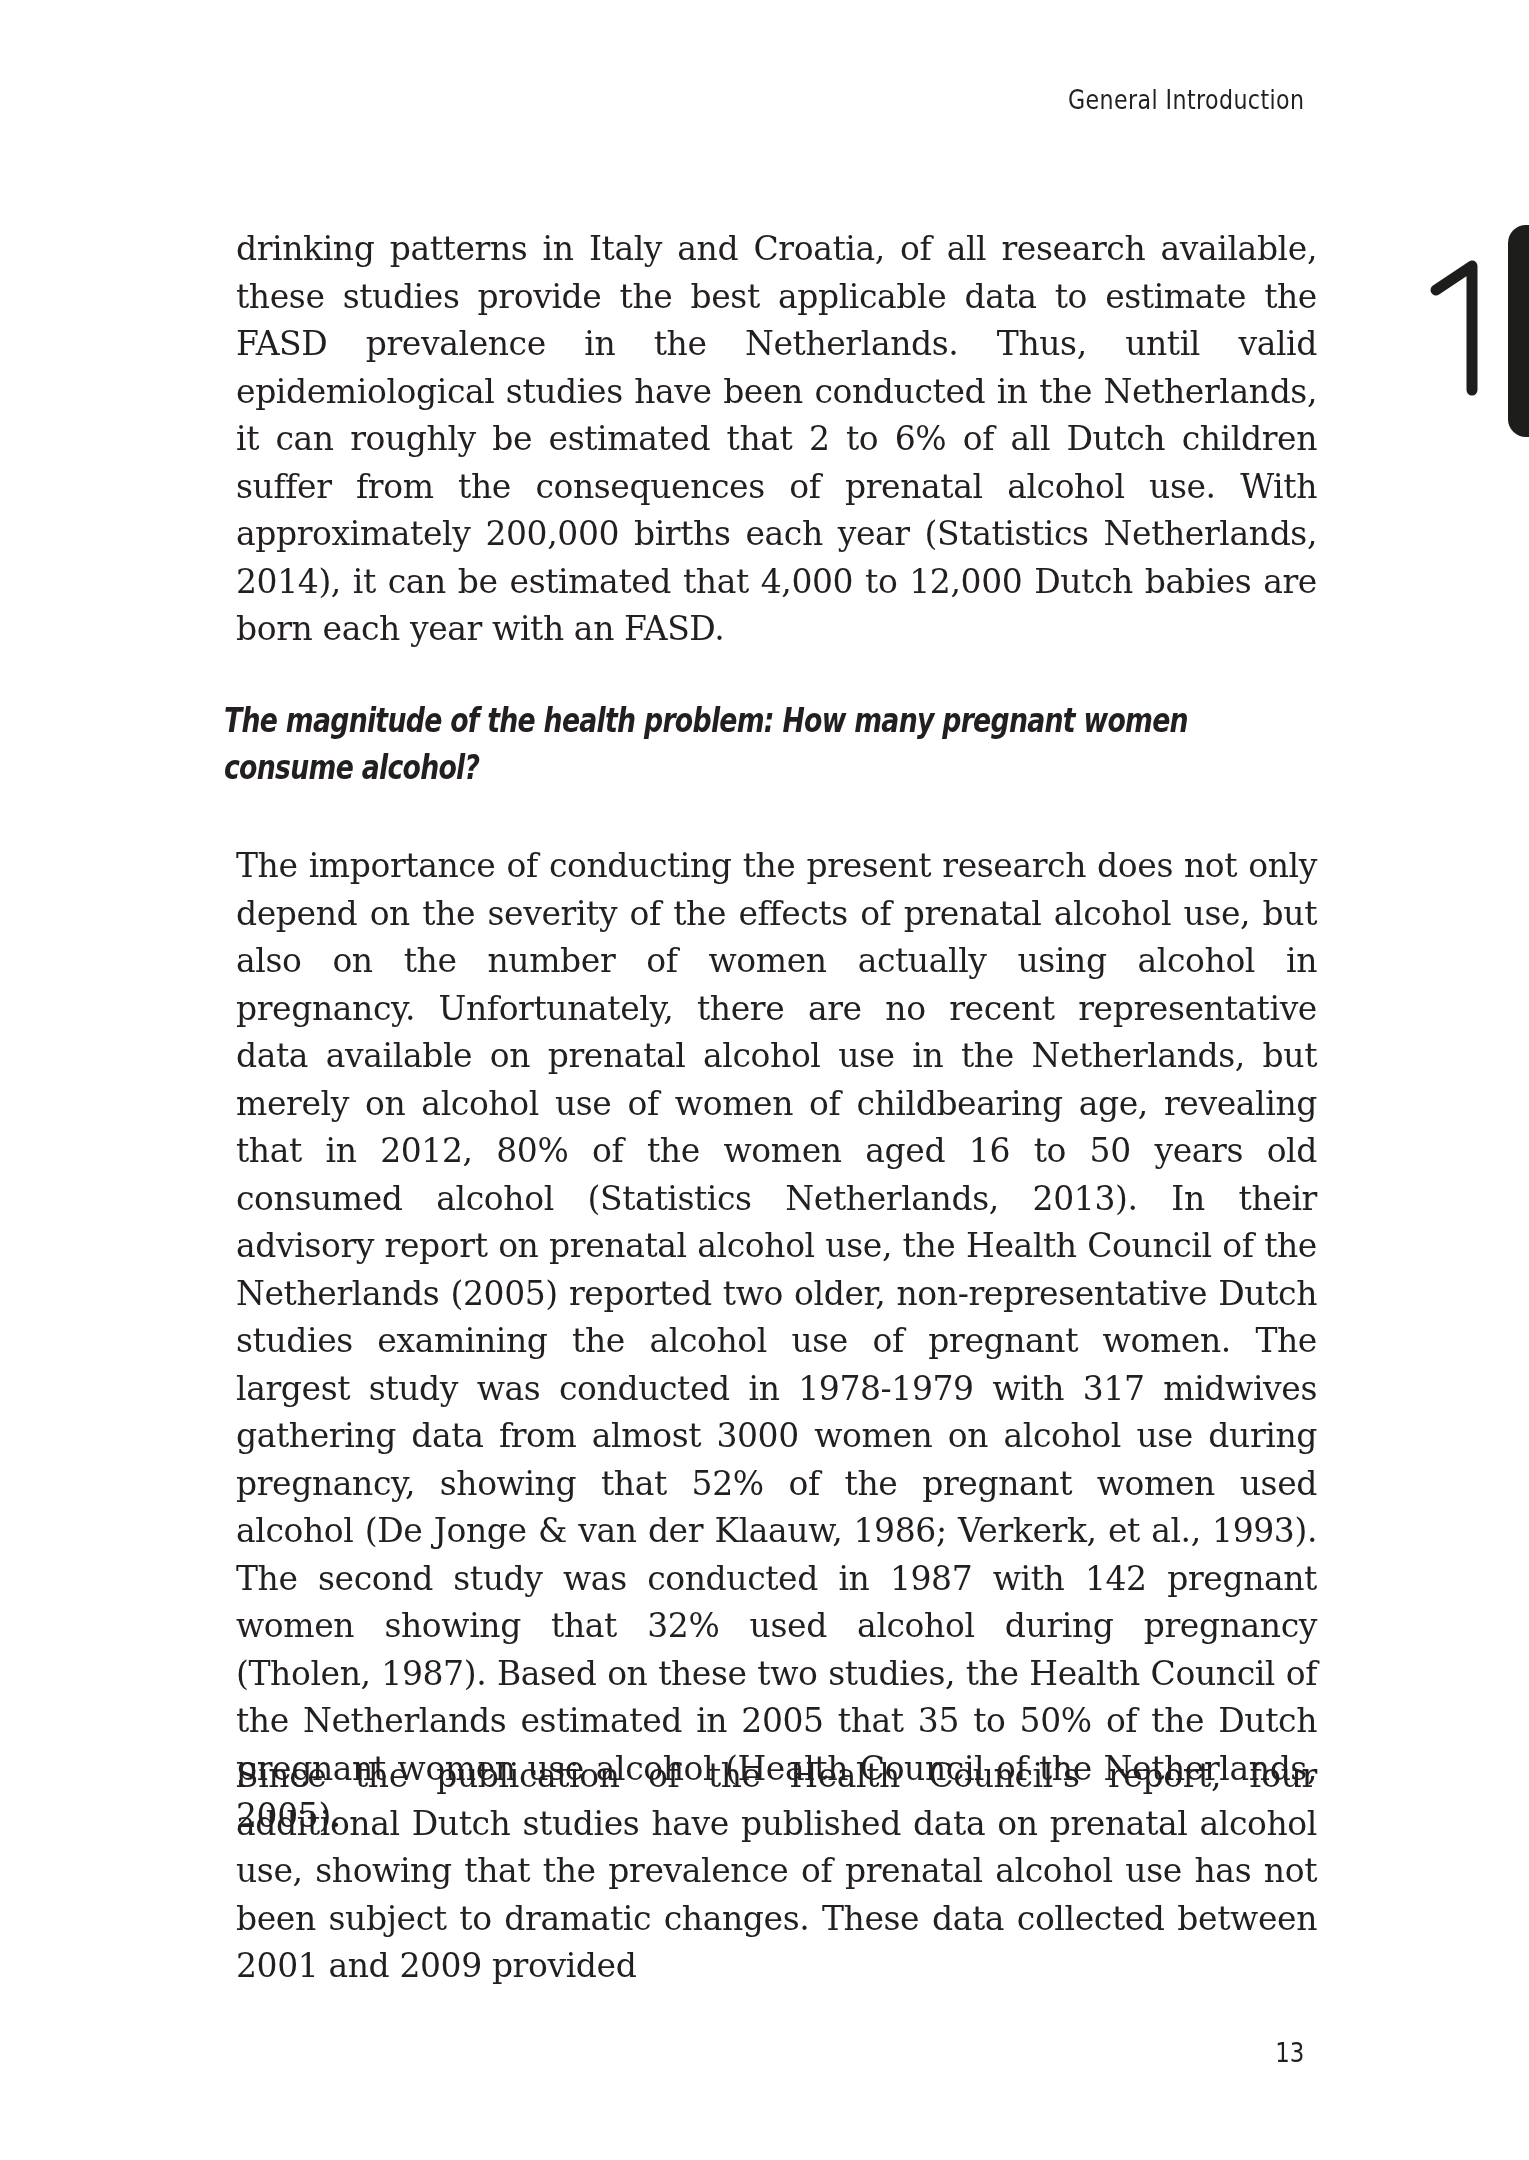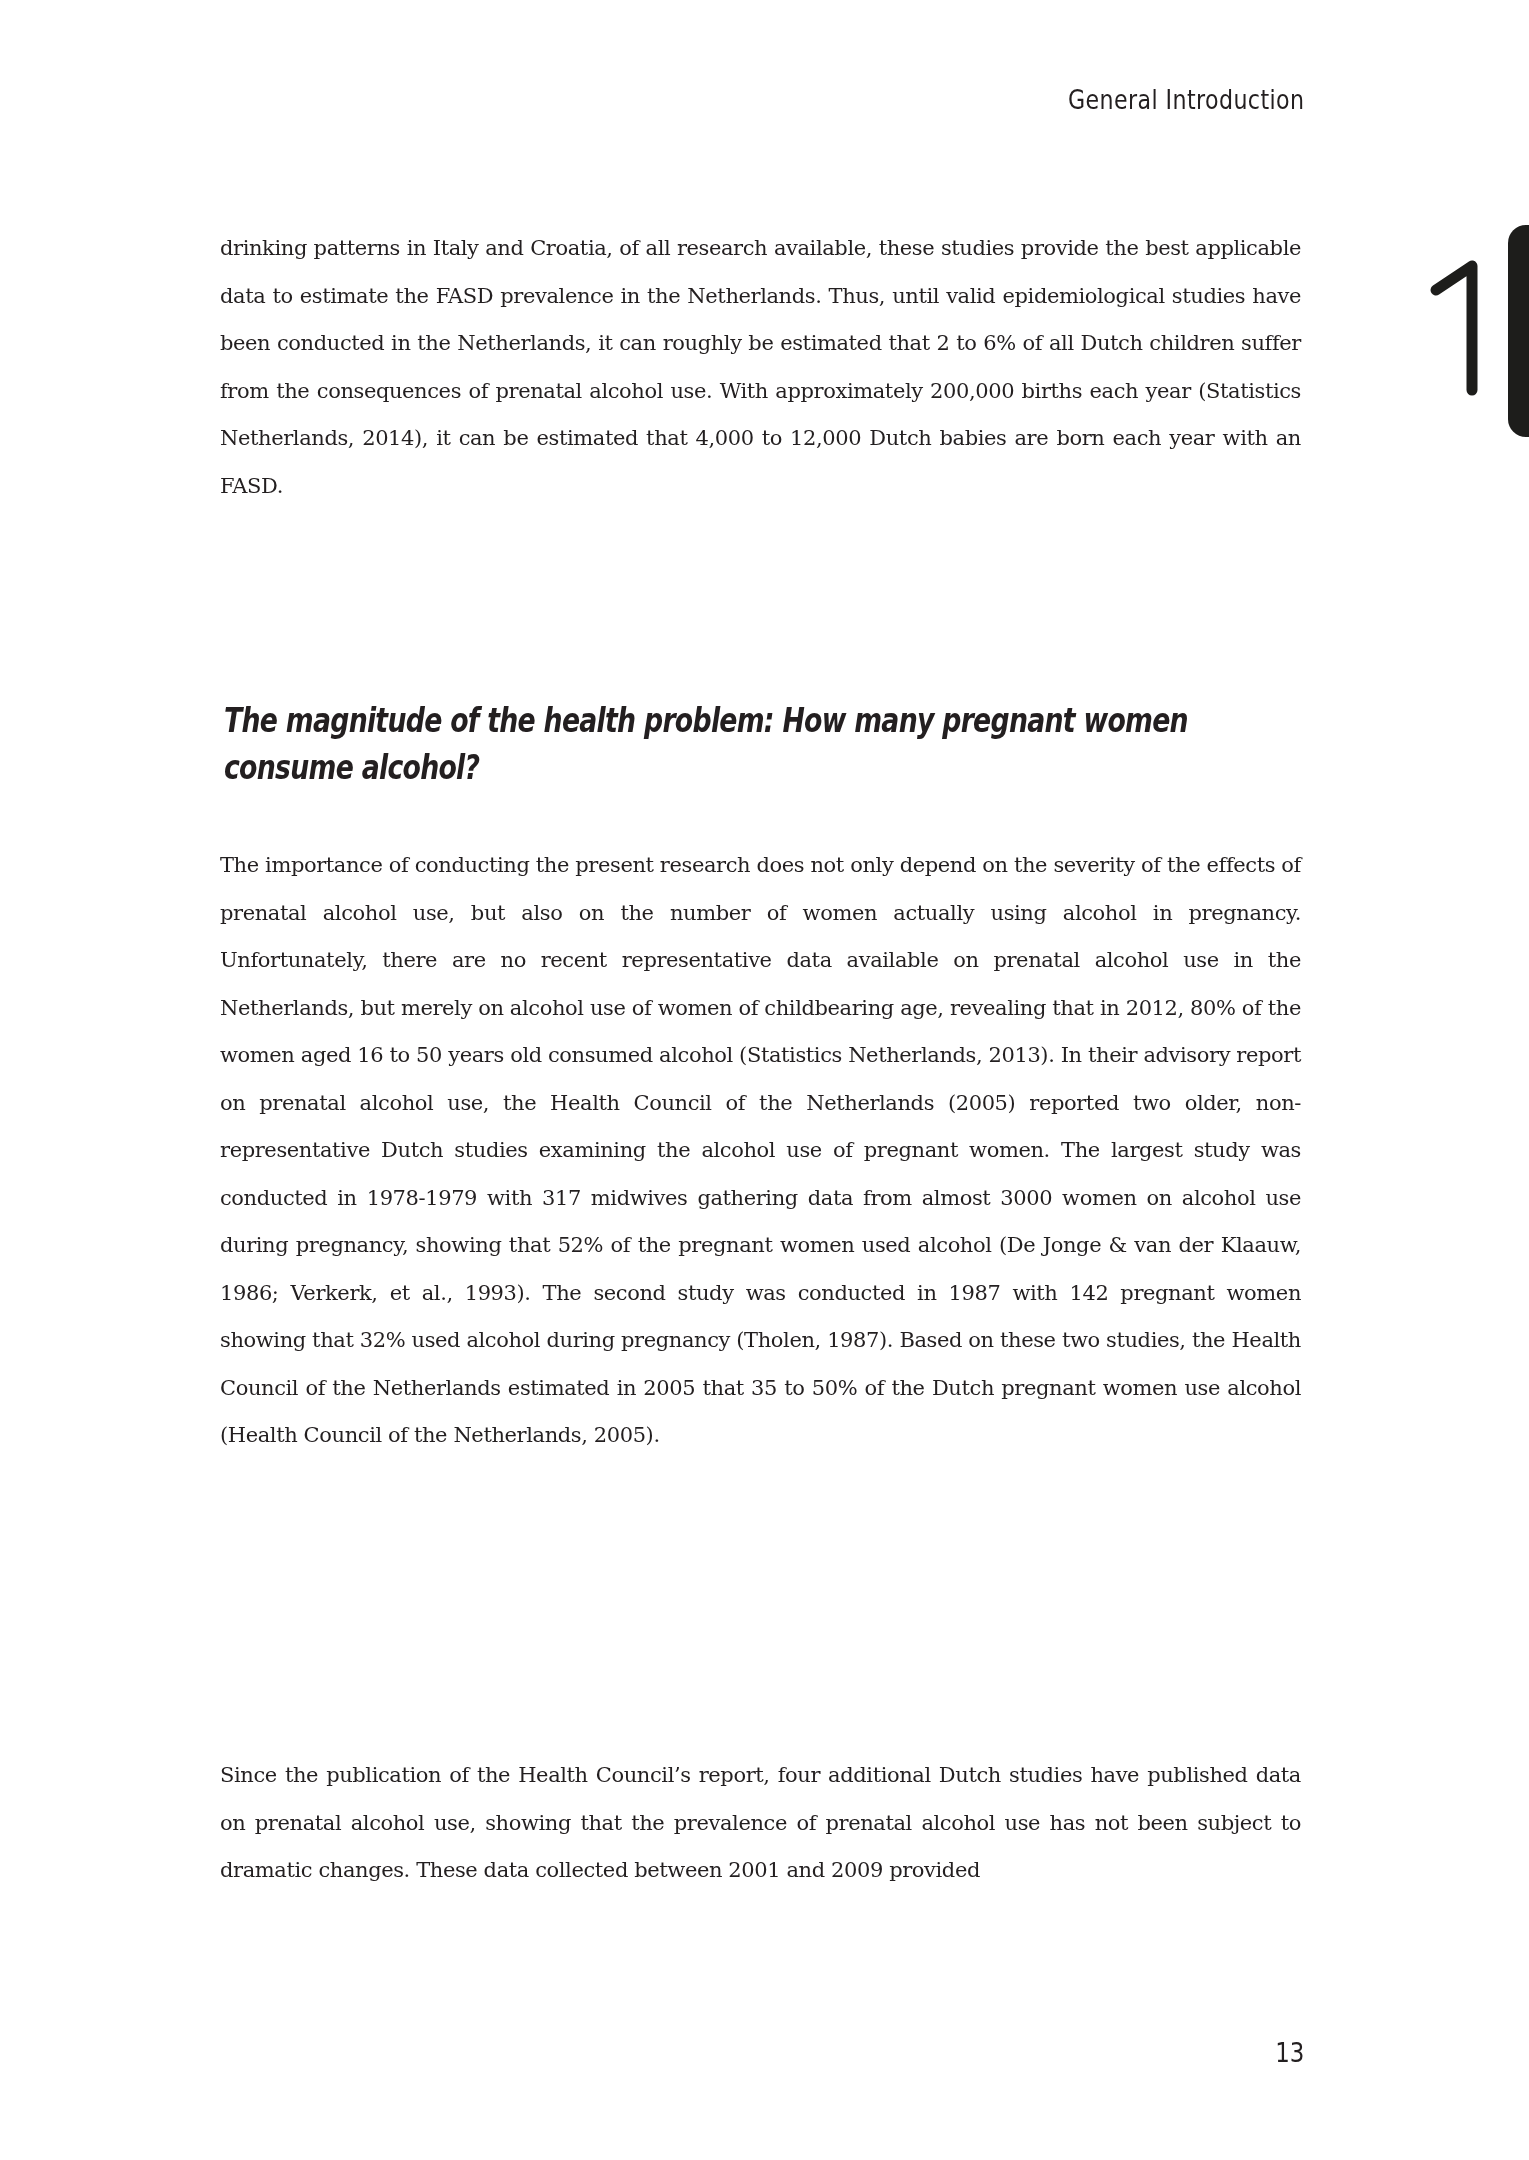--- a/index.html
+++ b/index.html
@@ -41,24 +41,24 @@
       top: 258px;
       left: 1428px;
       width: 60px;
       height: 140px;
     }
     .chapter-number svg {
       display: block;
     }
     .text-column {
       position: absolute;
-      left: 220px;
+      left: 236px;
       width: 1081px;
       font-family: "DejaVu Serif", serif;
-      font-size: 21px;
+      font-size: 33px;
       color: #231f20;
     }
     .para {
       margin: 0;
       text-align: justify;
       line-height: 47.5px;
       letter-spacing: -0.4px;
       word-spacing: 0px;
       transform-origin: left top;
     }

